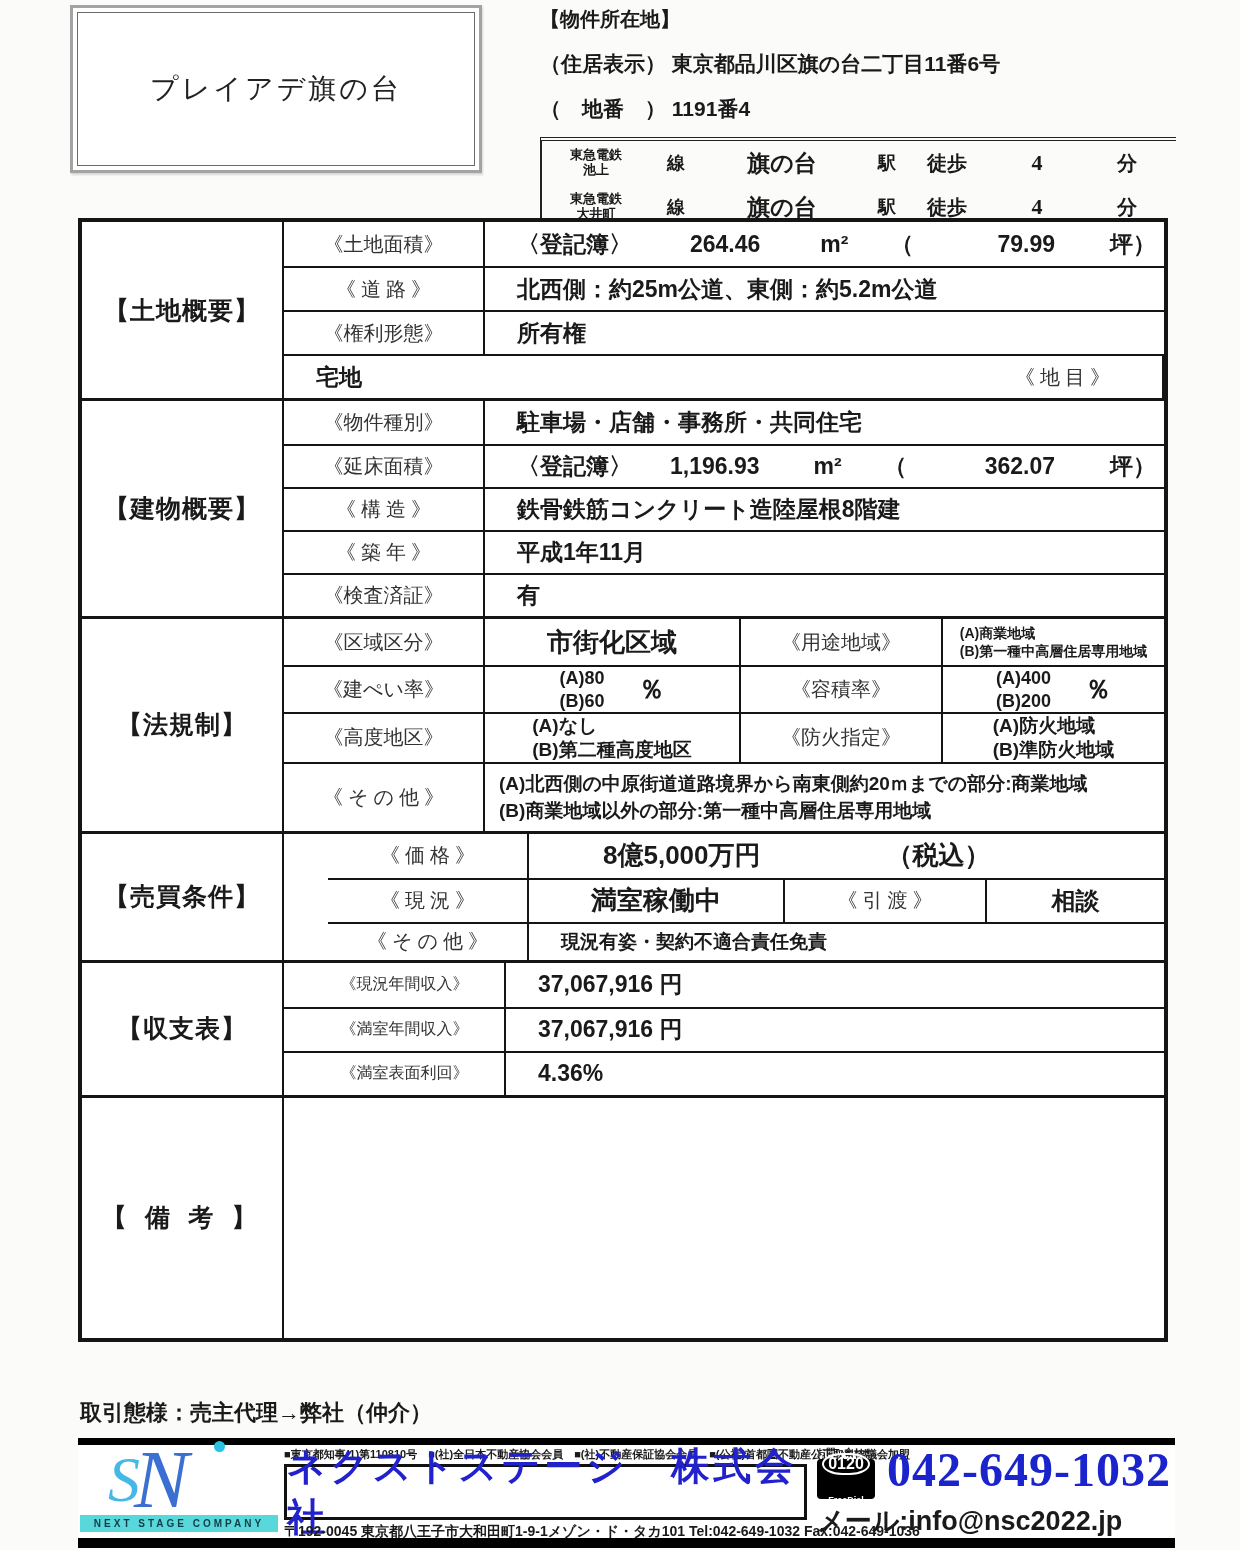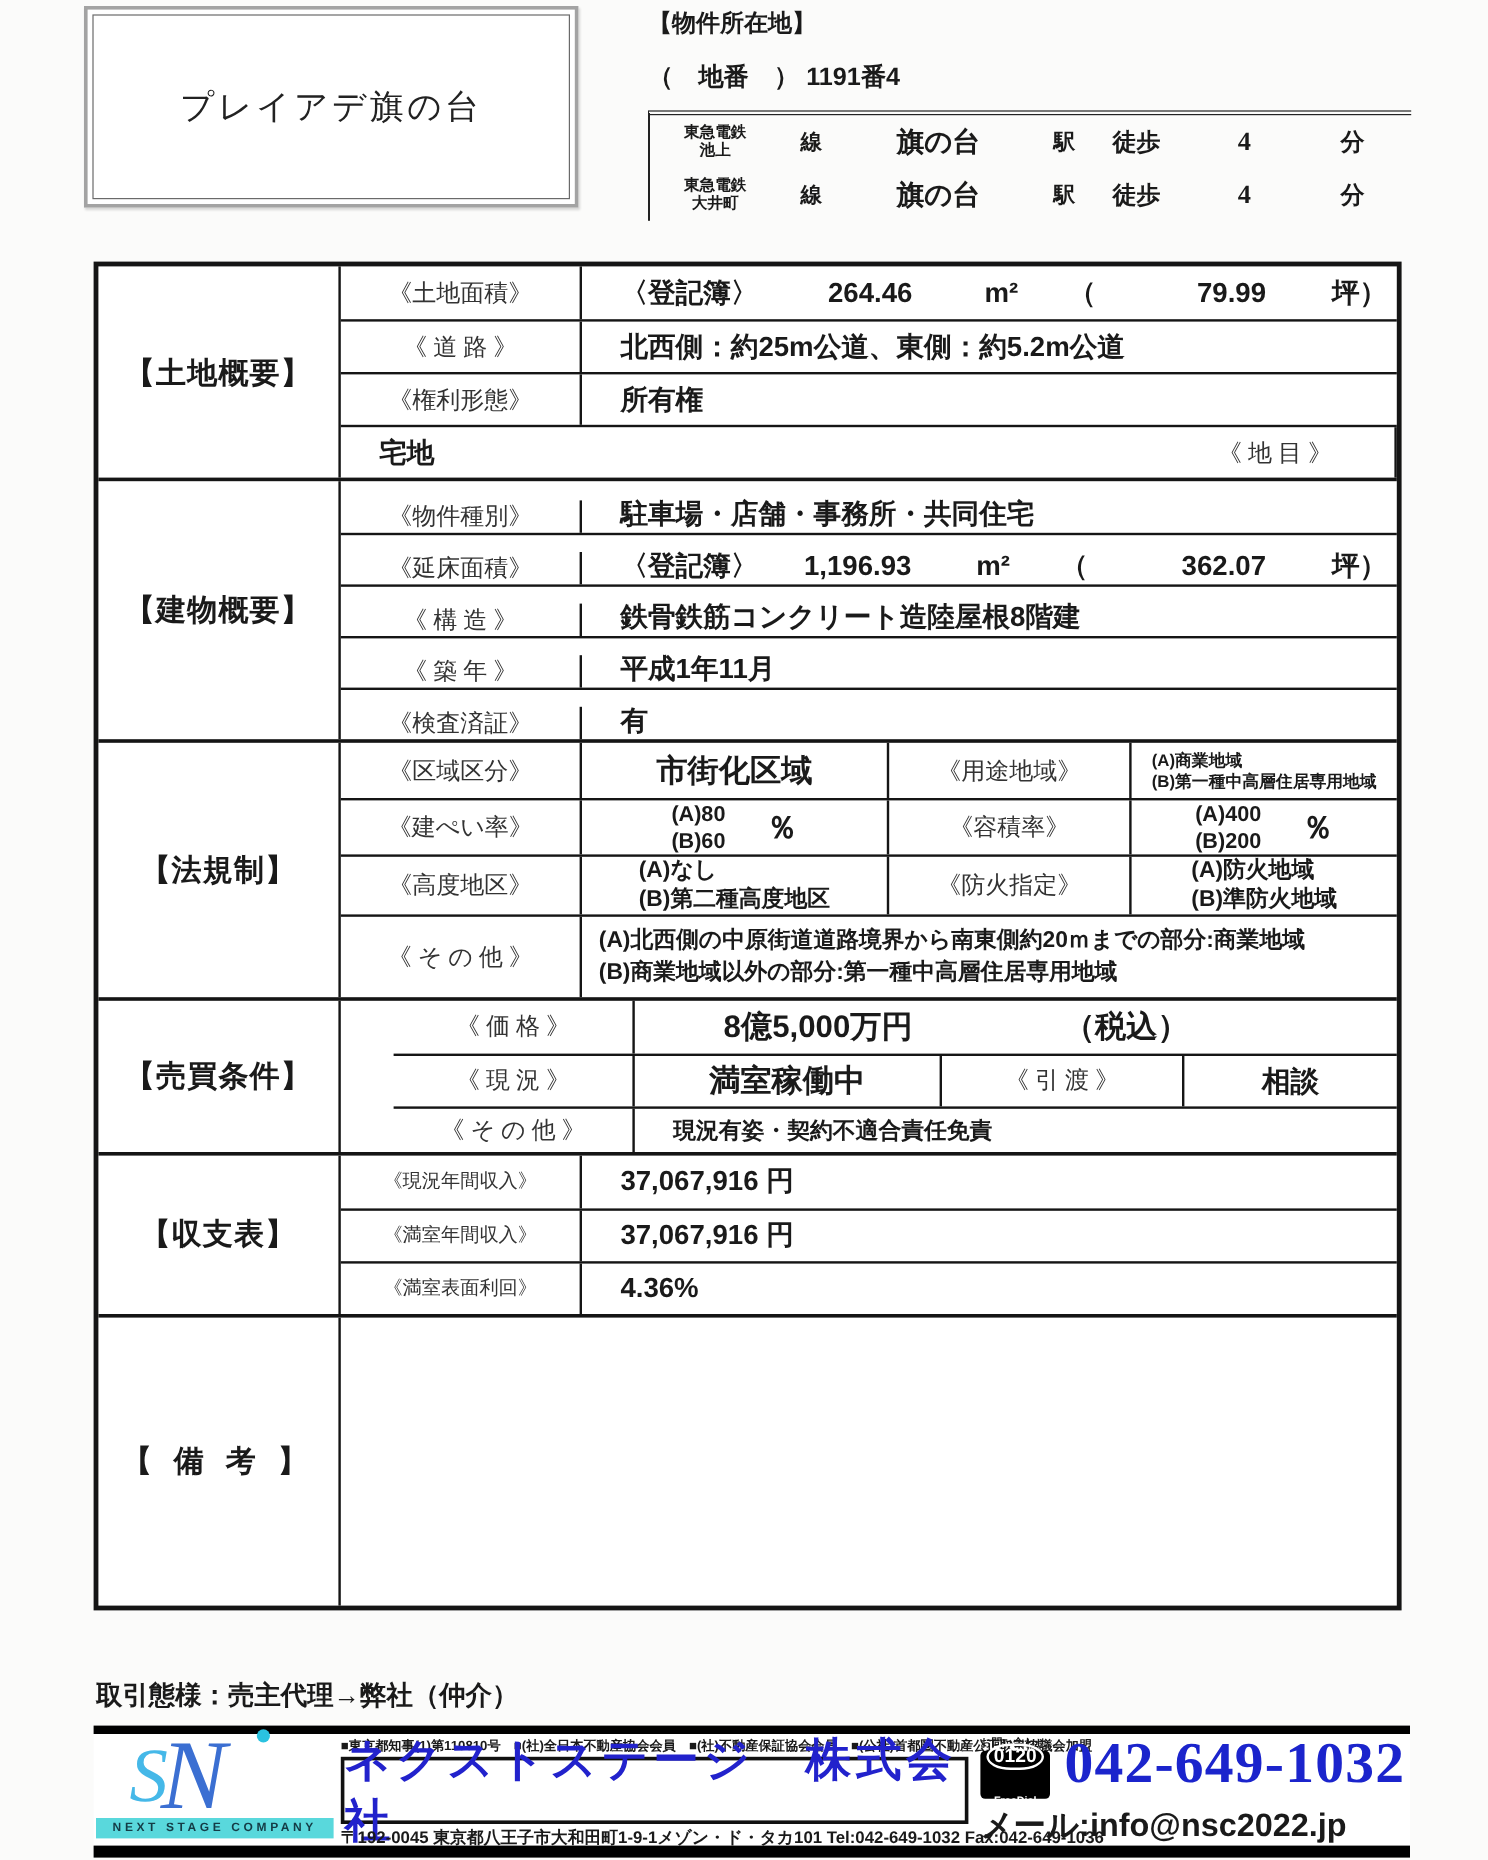--- a/index.html
+++ b/index.html
@@ -74,27 +74,27 @@
   .fname2{ width:202px; border-right:2px solid #151515; justify-content:center;
            font-size:20px; color:#333; font-family:"Liberation Serif",serif; font-weight:normal; }
   .val2{ flex:1; }
   .big{ font-size:26px; }
   .ab-stack{ display:flex; flex-direction:column; line-height:1.25; font-size:18px; text-align:left; }
   .ab-small{ font-size:14px; line-height:1.3; }
   .pct{ font-size:26px; margin-left:34px; }
   .two-line{ font-size:19px; line-height:1.45; padding:6px 0 6px 14px; }
   .sp-row{ width:100%; display:flex; align-items:center; }
   .sec-land .row{ min-height:44px; }
-  .sec-bldg .row{ min-height:43px;align-items:flex-end; }
+  .sec-bldg .row{ min-height:43px; }
   .sec-reg .row{ min-height:46px; }
   .sec-reg .row.other{ min-height:62px; }
   .sec-terms .row{ min-height:44px;margin-left:44px; }
   .sec-terms .row.other{ min-height:38px; }
   .sec-terms .val.note{ font-size:19px; }
-  .sec-income .row{ min-height:44px; }
+  .sec-income .row{ min-height:44px;padding-left:21px; }
   .sec-remarks .row{ min-height:240px; }
   .remarks-label{ letter-spacing:6px;text-align:right; }
 
   
   .transaction{
     position:absolute; left:80px; top:1398px;
     font-family:"Liberation Sans",sans-serif; font-size:22px; font-weight:bold;
   }
 
   
@@ -157,20 +157,24 @@
 
   <div class="title-box">
     <div class="title-box-inner">
       <span class="title-text">プレイアデ旗の台</span>
     </div>
   </div>
 
   <div class="location">
     <div class="loc-title">【物件所在地】</div>
     <div class="loc-line">
+      <span class="lbl">（住居表示）</span>
+      <span>東京都品川区旗の台二丁目11番6号</span>
+    </div>
+    <div class="loc-line">
       <span class="lbl">（　地番　）</span>
       <span>1191番4</span>
     </div>
     <div class="stations">
       <div class="sta-row">
         <div class="sta-co">
           <div>東急電鉄</div>
           <div>池上</div>
         </div>
         <div class="sta-line">線</div>

